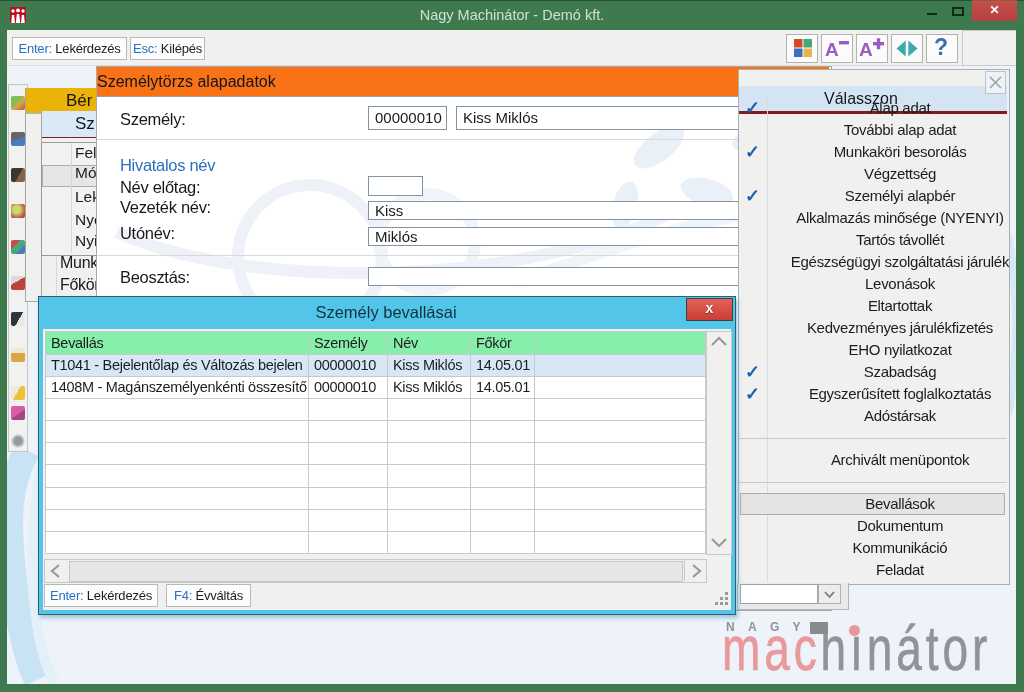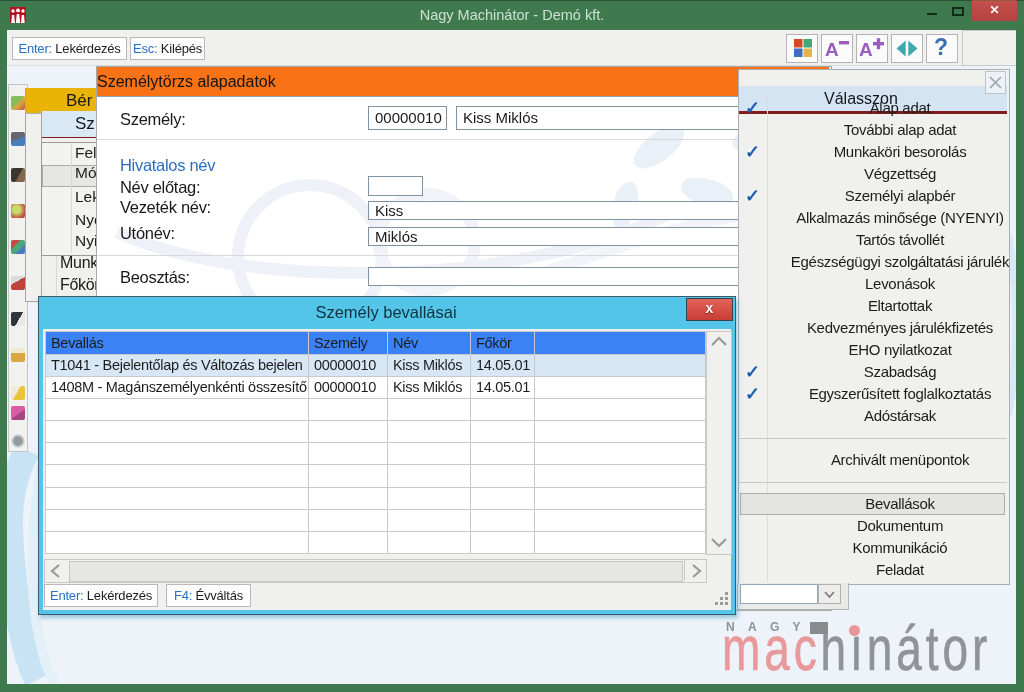--- a/index.html
+++ b/index.html
@@ -266,21 +266,21 @@
 <div id="dlg2grid">
 <table class="grid" style="left:45px;top:331px;width:660px;background:#fff;">
  <colgroup>
         <col style="width:263px">
         <col style="width:79px">
         <col style="width:83px">
         <col style="width:64px">
         <col style="width:171px">
       </colgroup>
  <tbody>
-        <tr style="background:#3b82f6;height:22.5px;">
+        <tr style="background:#86efac;height:22.5px;">
           <td>Bevallás</td>
           <td>Személy</td>
           <td>Név</td>
           <td>Főkör</td>
           <td></td>
         </tr>
  <tr style="background:#d8e7f5;">
           <td>T1041 - Bejelentőlap és Változás bejelen</td>
           <td>00000010</td>
           <td>Kiss Miklós</td>

